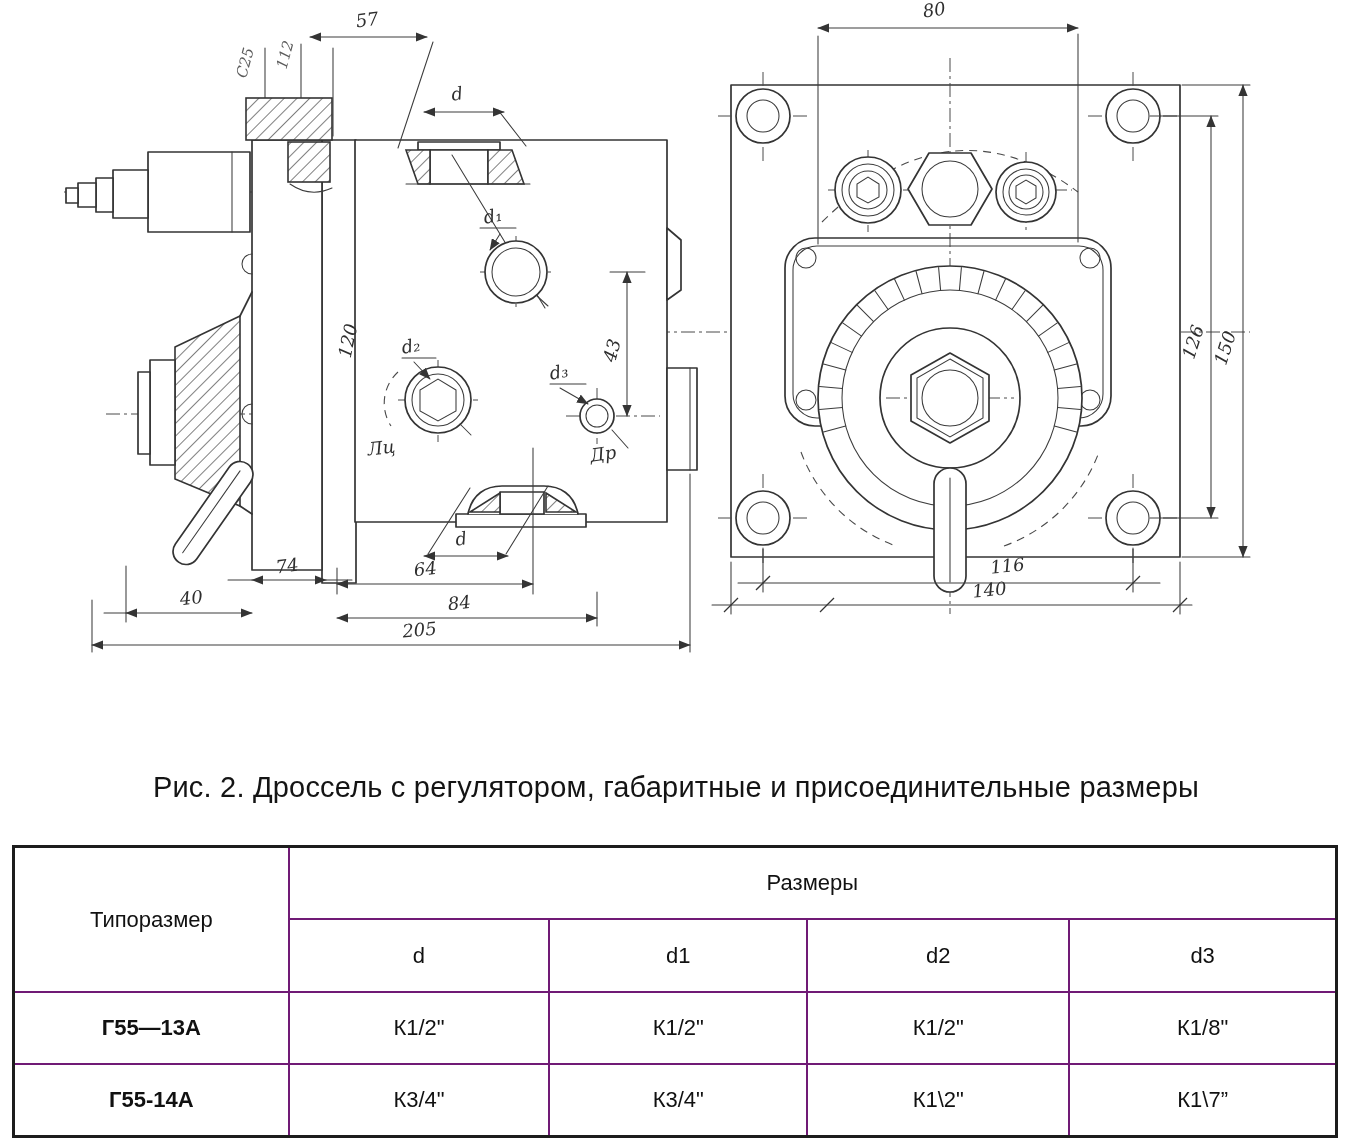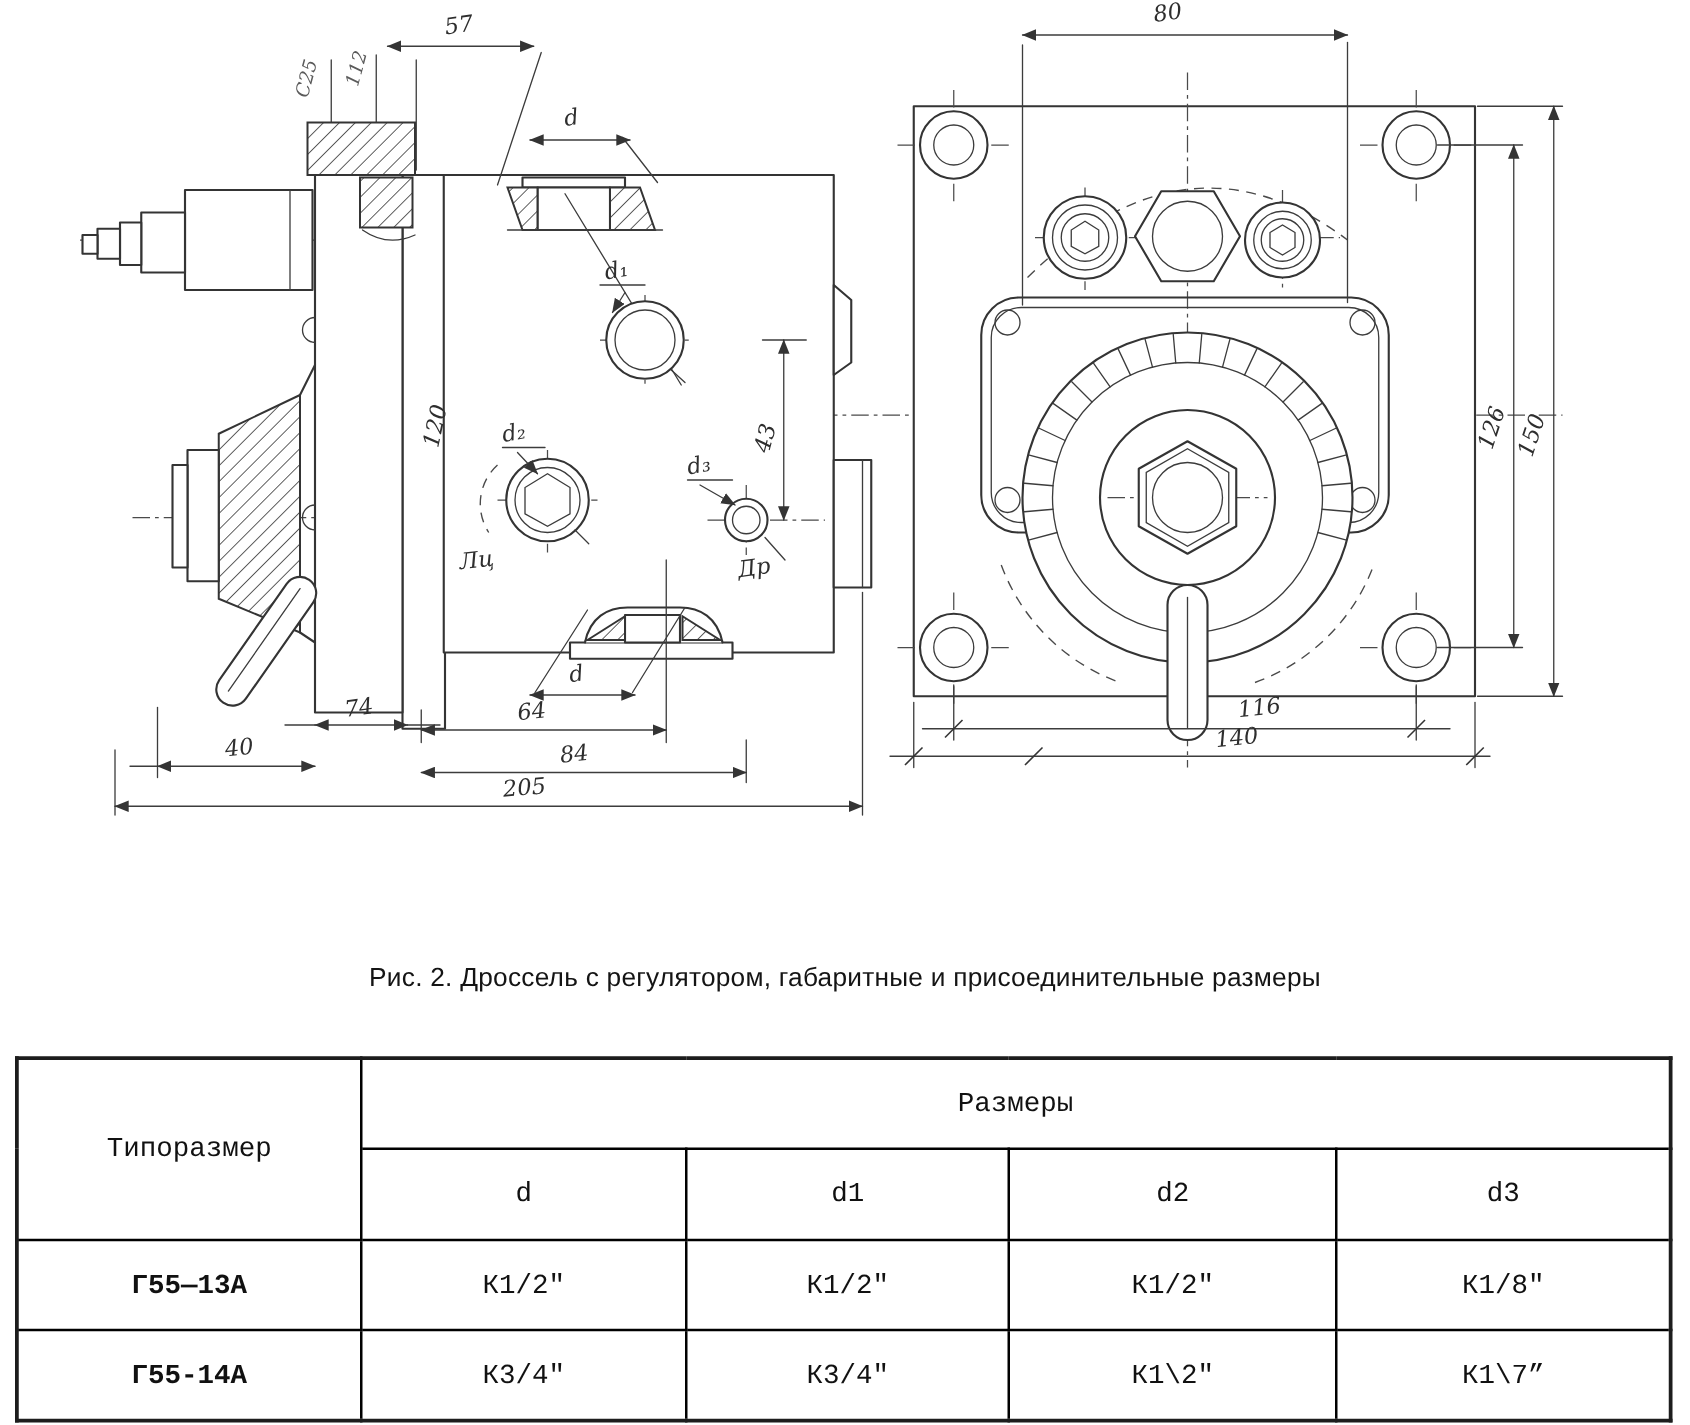--- a/index.html
+++ b/index.html
@@ -11,25 +11,25 @@
   .wf{fill:#fff;}
   .thin{stroke:#3c3c3c;fill:none;stroke-width:1.05;stroke-linecap:round;}
   .cl{stroke:#4a4a4a;fill:none;stroke-width:1;stroke-dasharray:14 4 3 4;}
   .dsh{stroke:#4a4a4a;fill:none;stroke-width:1.1;stroke-dasharray:8 6;}
   .hat{fill:url(#h);stroke:#343434;stroke-width:1.6;}
   .dim{font:italic 18px "DejaVu Serif",serif;fill:#2e2e2e;text-anchor:middle;}
   .dimsm{font:italic 15px "DejaVu Serif",serif;fill:#5a5a5a;text-anchor:middle;}
   .tick{stroke:#343434;stroke-width:1.3;}
   
   .caption{position:absolute;top:771px;left:0;width:100%;text-align:center;
-           font-size:21px;letter-spacing:.2px;color:#141414;}
+           font-size:29px;letter-spacing:.2px;color:#141414;}
   
   .spec{position:absolute;top:845px;left:12px;width:1326px;border-collapse:collapse;
         table-layout:fixed;font-size:22px;color:#111;}
-  .spec td{border:2px solid #000000;text-align:center;vertical-align:middle;padding:0;font-family:Liberation Mono, monospace;}
+  .spec td{border:2px solid #701a75;text-align:center;vertical-align:middle;padding:0;}
   .spec{border:3px solid #1d1d1d;}
   .spec tr.r1 td{height:70px;}
   .spec tr.r2 td{height:71px;}
   .spec tr.dr td{height:70px;}
   .spec td.model{font-weight:bold;}
 </style>
 </head>
 <body>
 
 <div class="page">

